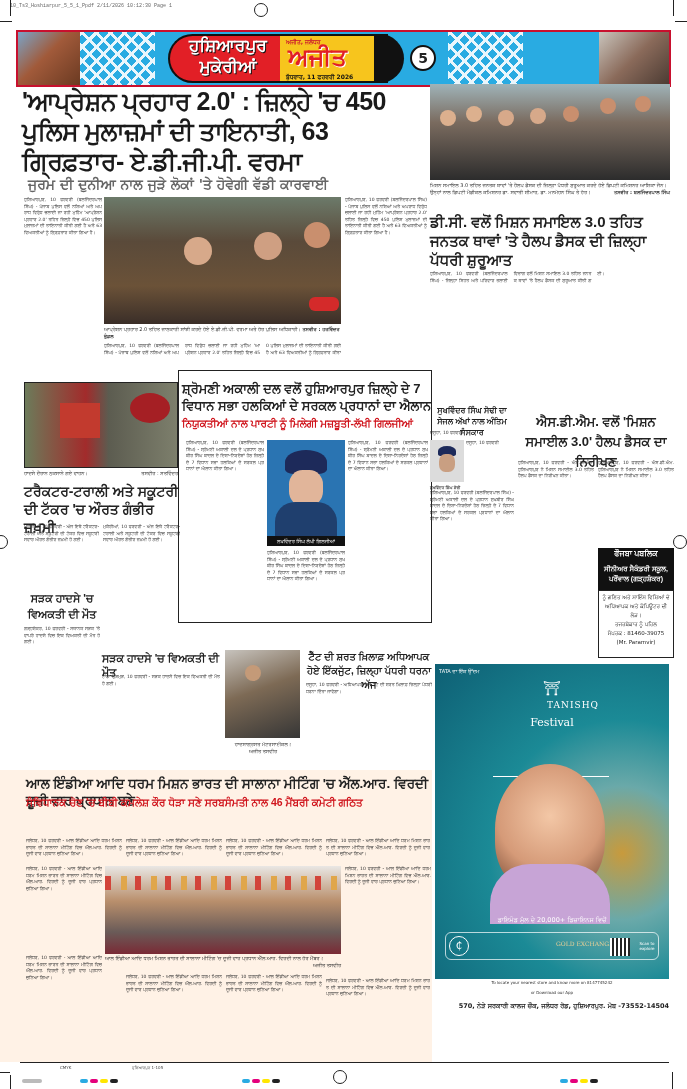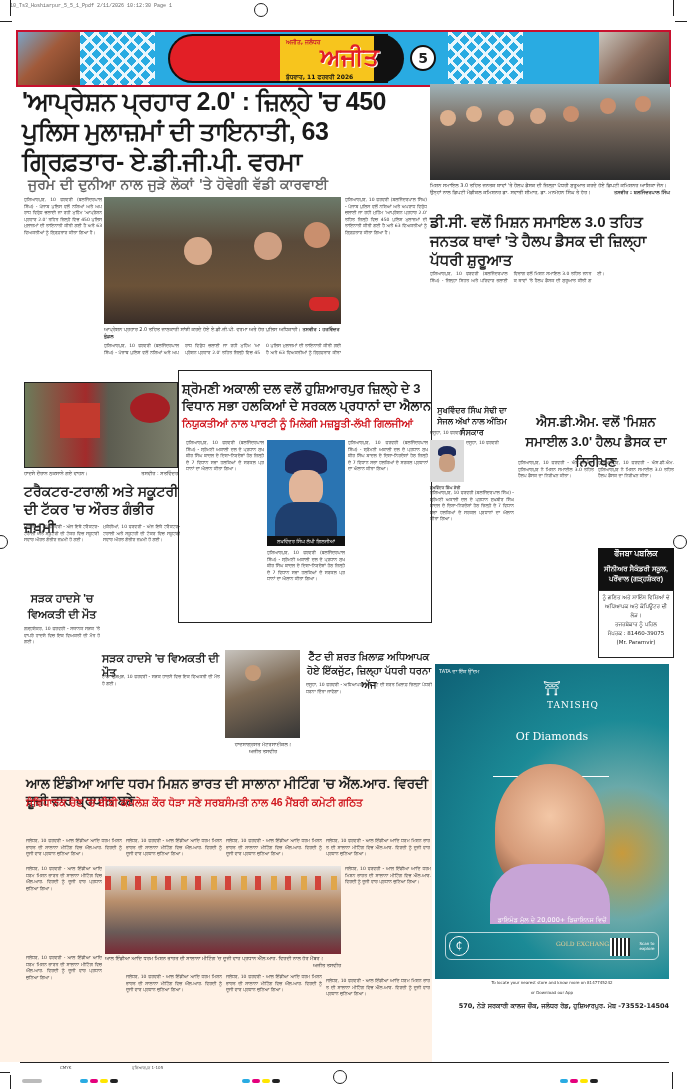--- a/index.html
+++ b/index.html
@@ -17,21 +17,21 @@
   .mh-photo-left { left: 0; top: 0; width: 62px; height: 53px; background: linear-gradient(135deg,#7aa4c8 0%,#a15a3a 45%,#6b3a22 100%); }
   .mh-photo-right { right: 0; top: 0; width: 70px; height: 53px; background: linear-gradient(135deg,#c9c4bc 0%,#8a6a5a 50%,#4b3b33 100%); }
   .mh-pattern { top: 0; height: 53px; width: 75px; background:
       repeating-linear-gradient(45deg, transparent 0 7px, #fff 7px 10px),
       repeating-linear-gradient(-45deg, transparent 0 7px, #fff 7px 10px); opacity: .9; }
   .mh-red { left: 150px; top: 2px; width: 118px; height: 49px; background: #e21f26; border-radius: 30px 0 0 30px; border: 2px solid #111; border-right: none; }
   .mh-yellow { left: 262px; top: 2px; width: 108px; height: 49px; background: #f7c51d; border-top: 2px solid #111; border-bottom: 2px solid #111; }
   .mh-black { left: 356px; top: 2px; width: 30px; height: 49px; background: #111; border-radius: 0 30px 30px 0; }
   .mh-title { left: 158px; top: 3px; width: 104px; color: #fff; font-size: 17px; font-weight: bold; line-height: 21px; text-align: center; text-shadow: 1px 1px 0 #111; }
   .mh-brand-sub { left: 268px; top: 6px; font-size: 6px; color: #c8102e; font-weight: bold; }
-  .mh-brand { left: 270px; top: 11px; font-size: 24px; color: #e21f26; font-weight: bold; text-shadow: 1px 1px 0 #fff; margin-left: 32px; }
+  .mh-brand { left: 270px; top: 11px; font-size: 24px; color: #e21f26; font-weight: bold; text-shadow: 1px 1px 0 #fff; }
   .mh-date { left: 268px; top: 41px; font-size: 6px; color: #111; font-weight: bold; white-space: nowrap; }
   .mh-page { left: 392px; top: 13px; width: 26px; height: 26px; border-radius: 50%; background: #fff; border: 2px solid #111; text-align: center; font-weight: bold; font-size: 14px; line-height: 22px; }
 
   
   .h1 { font-family: "Liberation Sans", sans-serif; font-weight: bold; color: #1a1a1a; letter-spacing: -0.5px; }
   .big-head { left: 22px; top: 86px; width: 410px; font-size: 25px; line-height: 30px; }
   .subhead-gray { left: 28px; top: 176px; width: 400px; font-size: 14px; color: #666; font-weight: bold; }
 
   .photo { background-size: cover; }
   .caption { font-size: 5px; line-height: 7px; color: #333; }
@@ -67,20 +67,24 @@
 <div class="abs reg" style="left:333px;top:1070px;"></div>
 
 <div class="abs masthead">
   <div class="abs mh-photo-left"></div>
   <div class="abs mh-pattern" style="left:62px;"></div>
   <div class="abs mh-pattern" style="left:430px;"></div>
   <div class="abs mh-photo-right"></div>
   <div class="abs mh-red"></div>
   <div class="abs mh-yellow"></div>
   <div class="abs mh-black"></div>
+  <div class="abs mh-title">
+    <div>ਹੁਸ਼ਿਆਰਪੁਰ</div>
+    <div>ਮੁਕੇਰੀਆਂ</div>
+  </div>
   <div class="abs mh-brand-sub">ਅਜੀਤ, ਜਲੰਧਰ</div>
   <div class="abs mh-brand">ਅਜੀਤ</div>
   <div class="abs mh-date">ਬੁੱਧਵਾਰ, 11 ਫਰਵਰੀ 2026</div>
   <div class="abs mh-page">5</div>
 </div>
 
 <div class="abs h1 big-head">'ਆਪ੍ਰੇਸ਼ਨ ਪ੍ਰਹਾਰ 2.0' : ਜ਼ਿਲ੍ਹੇ 'ਚ 450 ਪੁਲਿਸ ਮੁਲਾਜ਼ਮਾਂ ਦੀ ਤਾਇਨਾਤੀ, 63 ਗ੍ਰਿਫ਼ਤਾਰ- ਏ.ਡੀ.ਜੀ.ਪੀ. ਵਰਮਾ</div>
 <div class="abs subhead-gray">ਜੁਰਮ ਦੀ ਦੁਨੀਆ ਨਾਲ ਜੁੜੇ ਲੋਕਾਂ 'ਤੇ ਹੋਵੇਗੀ ਵੱਡੀ ਕਾਰਵਾਈ</div>
 
 <div class="abs txt" style="left:24px;top:197px;width:78px;height:135px;">ਹੁਸ਼ਿਆਰਪੁਰ, 10 ਫਰਵਰੀ (ਬਲਜਿੰਦਰਪਾਲ ਸਿੰਘ) - ਪੰਜਾਬ ਪੁਲਿਸ ਵਲੋਂ ਨਸ਼ਿਆਂ ਅਤੇ ਅਪਰਾਧ ਵਿਰੁੱਧ ਚਲਾਈ ਜਾ ਰਹੀ ਮੁਹਿੰਮ 'ਆਪ੍ਰੇਸ਼ਨ ਪ੍ਰਹਾਰ 2.0' ਤਹਿਤ ਜ਼ਿਲ੍ਹੇ ਵਿਚ 450 ਪੁਲਿਸ ਮੁਲਾਜ਼ਮਾਂ ਦੀ ਤਾਇਨਾਤੀ ਕੀਤੀ ਗਈ ਹੈ ਅਤੇ 63 ਵਿਅਕਤੀਆਂ ਨੂੰ ਗ੍ਰਿਫ਼ਤਾਰ ਕੀਤਾ ਗਿਆ ਹੈ।</div>
@@ -123,21 +127,21 @@
   <span style="float:right;">ਤਸਵੀਰ : ਸਤਵਿੰਦਰ</span>
 </div>
 <div class="abs sec-head" style="left:24px;top:482px;width:156px;font-size:14px;line-height:18px;">ਟਰੈਕਟਰ-ਟਰਾਲੀ ਅਤੇ ਸਕੂਟਰੀ ਦੀ ਟੱਕਰ 'ਚ ਔਰਤ ਗੰਭੀਰ ਜ਼ਖ਼ਮੀ</div>
 <div class="abs txt" style="left:24px;top:524px;width:75px;height:60px;">ਮੁਕੇਰੀਆਂ, 10 ਫਰਵਰੀ - ਅੱਜ ਇਥੇ ਟਰੈਕਟਰ-ਟਰਾਲੀ ਅਤੇ ਸਕੂਟਰੀ ਦੀ ਟੱਕਰ ਵਿਚ ਸਕੂਟਰੀ ਸਵਾਰ ਔਰਤ ਗੰਭੀਰ ਜ਼ਖ਼ਮੀ ਹੋ ਗਈ।</div>
 <div class="abs txt" style="left:103px;top:524px;width:77px;height:110px;">ਮੁਕੇਰੀਆਂ, 10 ਫਰਵਰੀ - ਅੱਜ ਇਥੇ ਟਰੈਕਟਰ-ਟਰਾਲੀ ਅਤੇ ਸਕੂਟਰੀ ਦੀ ਟੱਕਰ ਵਿਚ ਸਕੂਟਰੀ ਸਵਾਰ ਔਰਤ ਗੰਭੀਰ ਜ਼ਖ਼ਮੀ ਹੋ ਗਈ।</div>
 
 <div class="abs sec-head" style="left:24px;top:590px;width:76px;font-size:11px;line-height:16px;text-align:center;">ਸੜਕ ਹਾਦਸੇ 'ਚ ਵਿਅਕਤੀ ਦੀ ਮੌਤ</div>
 <div class="abs txt" style="left:24px;top:626px;width:76px;height:136px;">ਗੜ੍ਹਸ਼ੰਕਰ, 10 ਫਰਵਰੀ - ਸਥਾਨਕ ਸੜਕ 'ਤੇ ਵਾਪਰੇ ਹਾਦਸੇ ਵਿਚ ਇਕ ਵਿਅਕਤੀ ਦੀ ਮੌਤ ਹੋ ਗਈ।</div>
 
 <div class="abs bordered" style="left:178px;top:370px;width:254px;height:253px;"></div>
-<div class="abs sec-head" style="left:182px;top:380px;width:250px;font-size:13px;line-height:17px;">ਸ਼੍ਰੋਮਣੀ ਅਕਾਲੀ ਦਲ ਵਲੋਂ ਹੁਸ਼ਿਆਰਪੁਰ ਜ਼ਿਲ੍ਹੇ ਦੇ 3 ਵਿਧਾਨ ਸਭਾ ਹਲਕਿਆਂ ਦੇ ਸਰਕਲ ਪ੍ਰਧਾਨਾਂ ਦਾ ਐਲਾਨ</div>
+<div class="abs sec-head" style="left:182px;top:380px;width:250px;font-size:13px;line-height:17px;">ਸ਼੍ਰੋਮਣੀ ਅਕਾਲੀ ਦਲ ਵਲੋਂ ਹੁਸ਼ਿਆਰਪੁਰ ਜ਼ਿਲ੍ਹੇ ਦੇ 7 ਵਿਧਾਨ ਸਭਾ ਹਲਕਿਆਂ ਦੇ ਸਰਕਲ ਪ੍ਰਧਾਨਾਂ ਦਾ ਐਲਾਨ</div>
 <div class="abs red-sub" style="left:182px;top:417px;width:250px;font-size:10.5px;">ਨਿਯੁਕਤੀਆਂ ਨਾਲ ਪਾਰਟੀ ਨੂੰ ਮਿਲੇਗੀ ਮਜ਼ਬੂਤੀ-ਲੱਖੀ ਗਿਲਜੀਆਂ</div>
 <div class="abs txt" style="left:186px;top:440px;width:78px;height:180px;">ਹੁਸ਼ਿਆਰਪੁਰ, 10 ਫਰਵਰੀ (ਬਲਜਿੰਦਰਪਾਲ ਸਿੰਘ) - ਸ਼੍ਰੋਮਣੀ ਅਕਾਲੀ ਦਲ ਦੇ ਪ੍ਰਧਾਨ ਸੁਖਬੀਰ ਸਿੰਘ ਬਾਦਲ ਦੇ ਦਿਸ਼ਾ-ਨਿਰਦੇਸ਼ਾਂ ਹੇਠ ਜ਼ਿਲ੍ਹੇ ਦੇ 7 ਵਿਧਾਨ ਸਭਾ ਹਲਕਿਆਂ ਦੇ ਸਰਕਲ ਪ੍ਰਧਾਨਾਂ ਦਾ ਐਲਾਨ ਕੀਤਾ ਗਿਆ।</div>
 <div class="abs photo" style="left:267px;top:440px;width:78px;height:96px;background:#2a74b2;">
   <div class="abs" style="left:18px;top:10px;width:42px;height:24px;border-radius:50% 50% 20% 20%;background:#1d2a5a;"></div>
   <div class="abs" style="left:22px;top:30px;width:34px;height:36px;border-radius:40%;background:#e1b59a;"></div>
   <div class="abs" style="left:8px;top:62px;width:62px;height:34px;background:#1f3f6e;border-radius:20px 20px 0 0;"></div>
 </div>
 <div class="abs" style="left:267px;top:536px;width:78px;height:10px;background:#111;color:#fff;font-size:5px;text-align:center;line-height:10px;">ਲਖਵਿੰਦਰ ਸਿੰਘ ਲੱਖੀ ਗਿਲਜੀਆਂ</div>
 <div class="abs txt" style="left:267px;top:550px;width:78px;height:70px;">ਹੁਸ਼ਿਆਰਪੁਰ, 10 ਫਰਵਰੀ (ਬਲਜਿੰਦਰਪਾਲ ਸਿੰਘ) - ਸ਼੍ਰੋਮਣੀ ਅਕਾਲੀ ਦਲ ਦੇ ਪ੍ਰਧਾਨ ਸੁਖਬੀਰ ਸਿੰਘ ਬਾਦਲ ਦੇ ਦਿਸ਼ਾ-ਨਿਰਦੇਸ਼ਾਂ ਹੇਠ ਜ਼ਿਲ੍ਹੇ ਦੇ 7 ਵਿਧਾਨ ਸਭਾ ਹਲਕਿਆਂ ਦੇ ਸਰਕਲ ਪ੍ਰਧਾਨਾਂ ਦਾ ਐਲਾਨ ਕੀਤਾ ਗਿਆ।</div>
 <div class="abs txt" style="left:348px;top:440px;width:80px;height:180px;">ਹੁਸ਼ਿਆਰਪੁਰ, 10 ਫਰਵਰੀ (ਬਲਜਿੰਦਰਪਾਲ ਸਿੰਘ) - ਸ਼੍ਰੋਮਣੀ ਅਕਾਲੀ ਦਲ ਦੇ ਪ੍ਰਧਾਨ ਸੁਖਬੀਰ ਸਿੰਘ ਬਾਦਲ ਦੇ ਦਿਸ਼ਾ-ਨਿਰਦੇਸ਼ਾਂ ਹੇਠ ਜ਼ਿਲ੍ਹੇ ਦੇ 7 ਵਿਧਾਨ ਸਭਾ ਹਲਕਿਆਂ ਦੇ ਸਰਕਲ ਪ੍ਰਧਾਨਾਂ ਦਾ ਐਲਾਨ ਕੀਤਾ ਗਿਆ।</div>
@@ -175,21 +179,21 @@
   <div>ਨੂੰ ਗਣਿਤ ਅਤੇ ਸਾਇੰਸ ਵਿਸ਼ਿਆਂ ਦੇ ਅਧਿਆਪਕ ਅਤੇ ਕੰਪਿਊਟਰ ਦੀ ਲੋੜ।</div>
   <div>ਤਜਰਬੇਕਾਰ ਨੂੰ ਪਹਿਲ</div>
   <div>ਸੰਪਰਕ : 81460-39075</div>
   <div>(Mr. Paramvir)</div>
 </div>
 
 <div class="abs ad-tanishq">
   <div class="abs tan-text" style="left:4px;top:4px;font-size:5px;text-align:left;">TATA ਦਾ ਇੱਕ ਉੱਦਮ</div>
   <div class="abs tan-text" style="left:0;top:16px;width:234px;font-size:14px;font-family:'DejaVu Serif',serif;">⛩</div>
   <div class="abs tan-text" style="left:16px;top:36px;width:244px;font-size:9px;letter-spacing:1px;font-family:'DejaVu Serif',serif;">TANISHQ</div>
-  <div class="abs tan-text" style="left:0;top:66px;width:234px;font-size:11px;font-family:'DejaVu Serif',serif;">Of Diamonds</div>
+  <div class="abs tan-text" style="left:0;top:52px;width:234px;font-size:11px;font-family:'DejaVu Serif',serif;">Festival</div>
   <div class="abs" style="left:58px;top:112px;width:116px;height:1px;background:#fff;"></div>
   <div class="abs tan-face"></div>
   <div class="abs tan-dress"></div>
   <div class="abs tan-text" style="left:0;top:252px;width:234px;font-size:6.5px;">ਡਾਇਮੰਡ ਮੁੱਲ ਦੇ 20,000+ ਡਿਜ਼ਾਇਨਸ ਵਿਚੋਂ</div>
   <div class="abs tan-bar">
     <div class="abs" style="left:3px;top:3px;width:20px;height:20px;border:1px solid #fff;border-radius:50%;color:#fff;font-size:10px;text-align:center;line-height:18px;">₵</div>
     <div class="abs tan-text" style="left:110px;top:7px;font-size:6px;color:#e7cf96;font-family:'DejaVu Serif',serif;">GOLD EXCHANGE</div>
     <div class="abs tan-text" style="left:190px;top:8px;font-size:4px;width:22px;">Scan to explore</div>
   </div>
   <div class="abs qr"></div>

